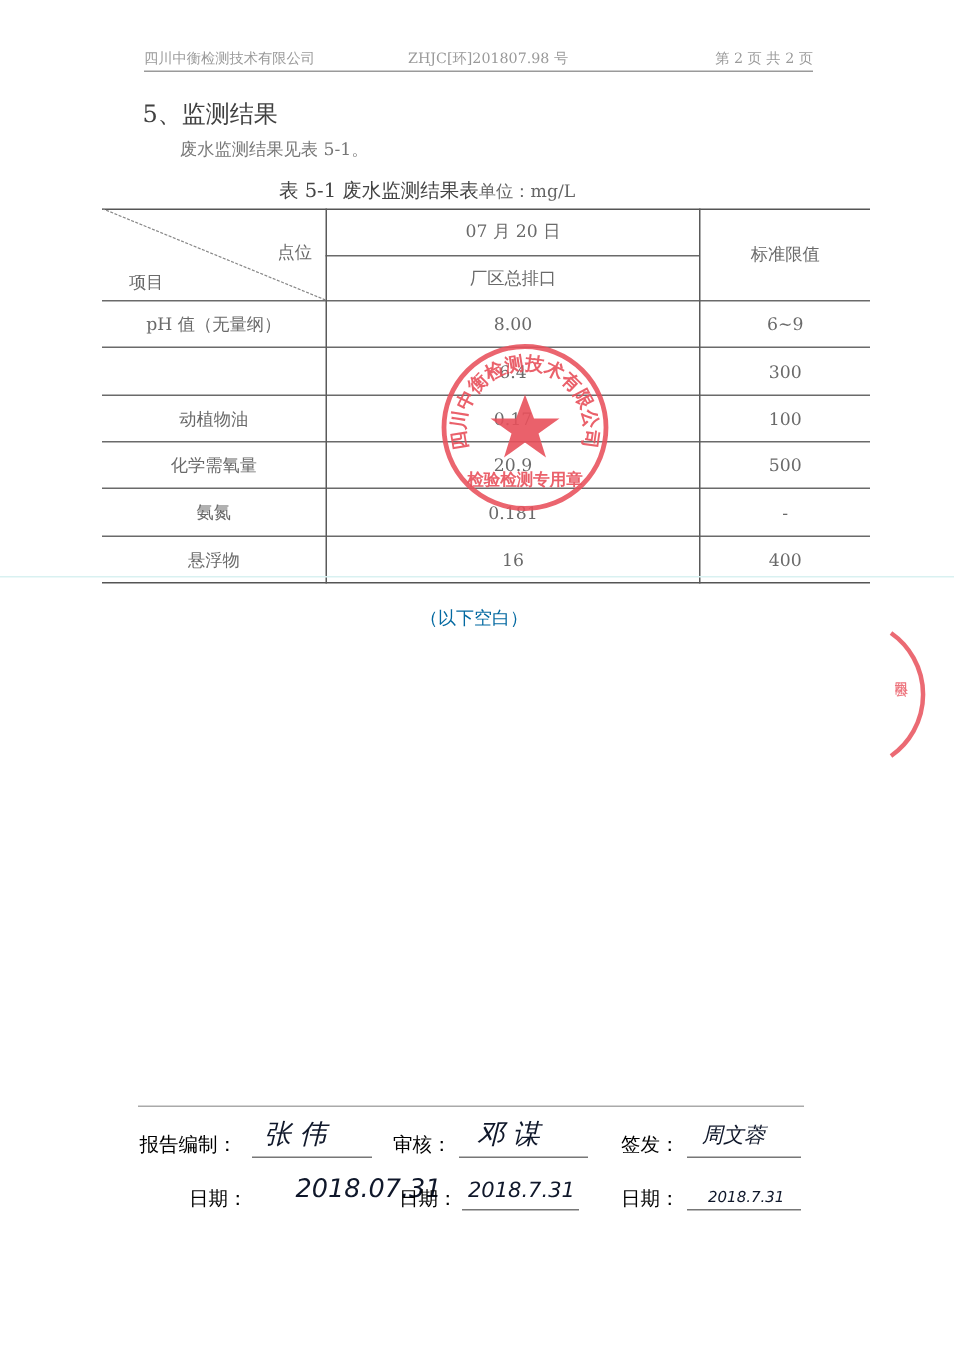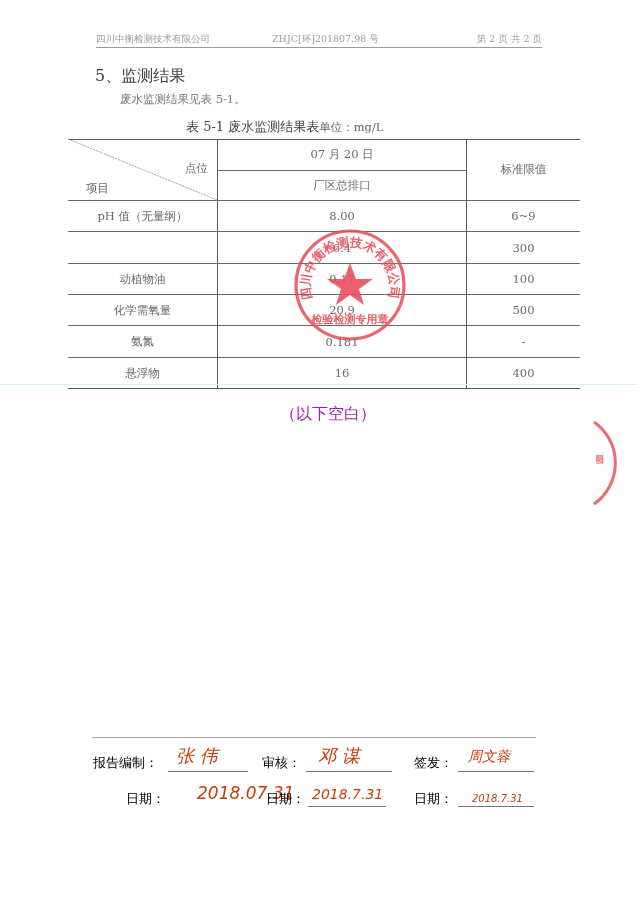--- a/index.html
+++ b/index.html
@@ -52,29 +52,29 @@
     }
     .stamp-edge {
       position: absolute; left: 590px; top: 418px; width: 60px; height: 90px;
       pointer-events: none;
     }
     .cyan-line {
       position: absolute; left: 0; top: 384px; width: 636px; height: 1px;
       background: #d9f1f1;
     }
 
-    .blank-note { top: 404px; left: 280px; font-size: 16px; color: #a21caf; }
+    .blank-note { top: 404px; left: 280px; font-size: 12px; color: #0369a1; }
 
     
     .sig-topline { top: 737px; left: 92px; width: 444px; height: 1px; background: #aaa; }
     .sig-label { font-size: 13px; color: #000000; white-space: nowrap; }
     .sig-line { position: absolute; height: 1px; background: #777; }
     .hand {
       font-family: "DejaVu Sans", "Liberation Sans", sans-serif;
-      font-style: italic; color: #c2410c; white-space: nowrap;
+      font-style: italic; color: #0f172a; white-space: nowrap;
     }
   </style>
 </head>
 <body>
 
 <div class="abs hdr">
   <span class="company">四川中衡检测技术有限公司</span>
   <span class="report-no">ZHJC[环]201807.98 号</span>
   <span class="page-no">第 2 页  共 2 页</span>
 </div>

